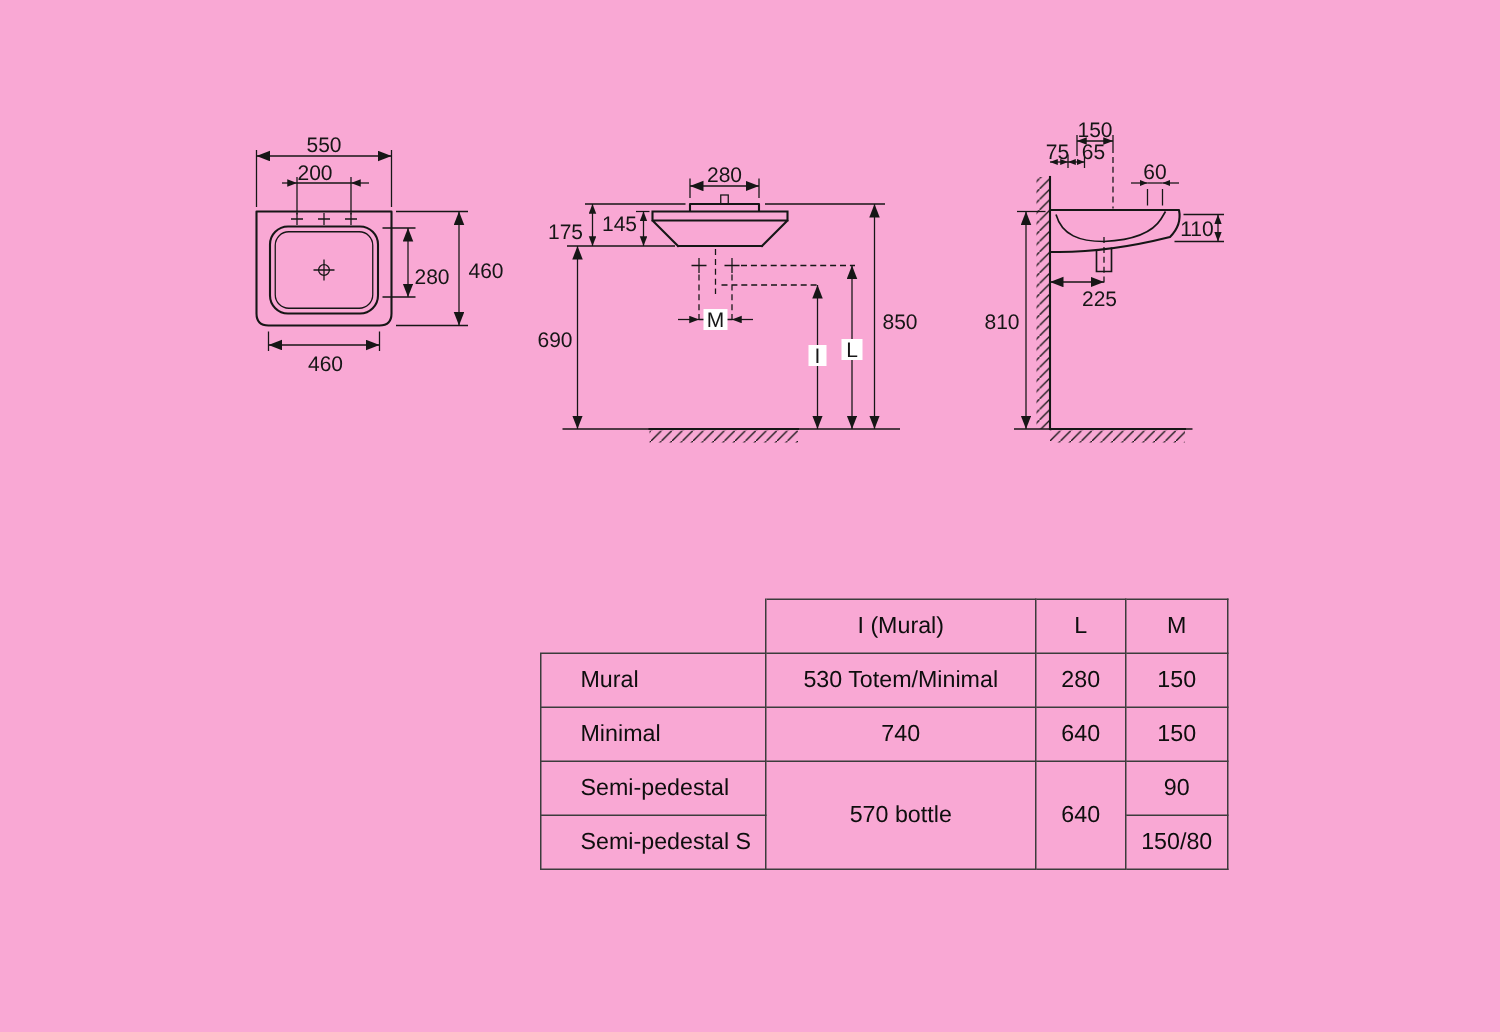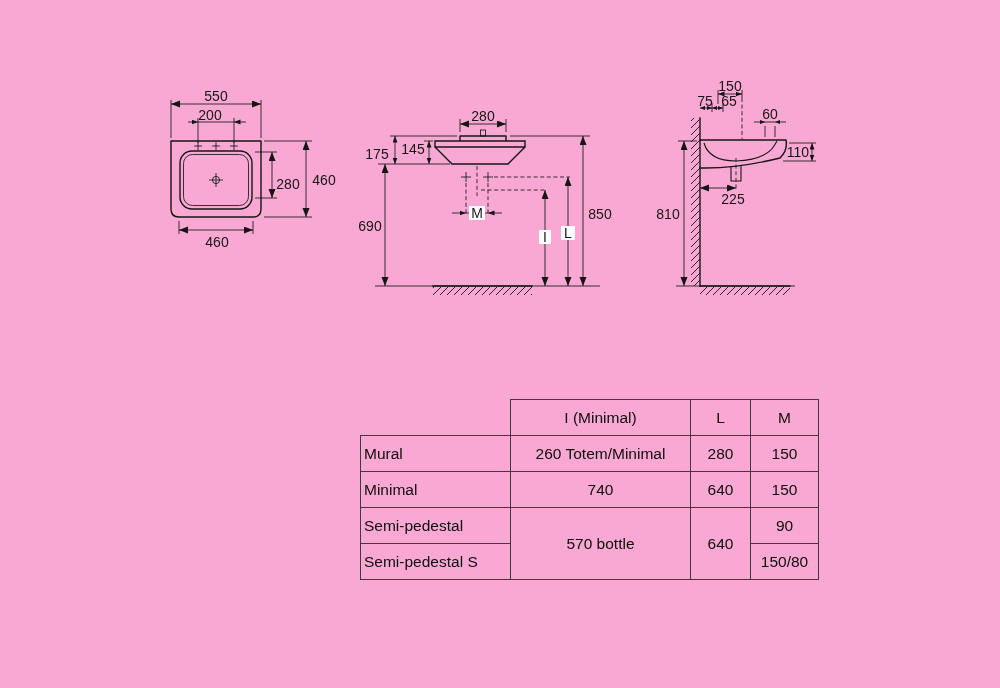--- a/index.html
+++ b/index.html
@@ -6,21 +6,21 @@
   .page{position:relative;width:1000px;height:688px;background:#f9a8d4;font-family:"Liberation Sans",sans-serif;color:#111;overflow:hidden;}
   .drawing{position:absolute;left:0;top:0;}
   svg text{font-family:"Liberation Sans",sans-serif;font-size:14px;fill:#161616;text-anchor:middle;dominant-baseline:central;}
   .ln{stroke:#161616;stroke-width:1.4;fill:none;stroke-linecap:square;stroke-linejoin:round;}
   .md{stroke:#161616;stroke-width:1.1;fill:none;}
   .thin{stroke:#161616;stroke-width:0.85;fill:none;}
   .dash{stroke-dasharray:4 2.6;}
   .table-wrap{position:absolute;left:360px;top:399px;}
   table.spec{border-collapse:collapse;font-size:15.5px;color:#0e0e0e;table-layout:fixed;}
   table.spec th,table.spec td{border:1px solid #3c3c3c;font-weight:normal;height:36px;text-align:center;vertical-align:middle;padding:0 4px;box-sizing:border-box;}
-  table.spec th.rowlabel{text-align:left;padding-left:3px;}
+  table.spec th.rowlabel{text-align:left;padding-left:26px;}
   table.spec td.blank{border-top:none;border-left:none;}
 </style>
 </head>
 <body>
 <div class="page">
 
 <svg class="drawing" width="1000" height="370" viewBox="0 0 1000 370">
   <defs>
     <marker id="arr" markerUnits="userSpaceOnUse" markerWidth="10" markerHeight="8" refX="9" refY="3.5" orient="auto-start-reverse">
       <path d="M0,0 L9,3.5 L0,7 Z" fill="#161616"></path>
@@ -185,27 +185,27 @@
   <table class="spec">
     <colgroup>
       <col style="width:150px">
           <col style="width:180px">
           <col style="width:60px">
           <col style="width:68px">
     </colgroup>
     <tbody>
       <tr>
         <td class="blank"></td>
-        <th>I (Minimal)</th>
+        <th>I (Mural)</th>
         <th>L</th>
         <th>M</th>
       </tr>
       <tr>
         <th class="rowlabel">Mural</th>
-        <td>260 Totem/Minimal</td>
+        <td>530 Totem/Minimal</td>
         <td>280</td>
         <td>150</td>
       </tr>
       <tr>
         <th class="rowlabel">Minimal</th>
         <td>740</td>
         <td>640</td>
         <td>150</td>
       </tr>
       <tr>

